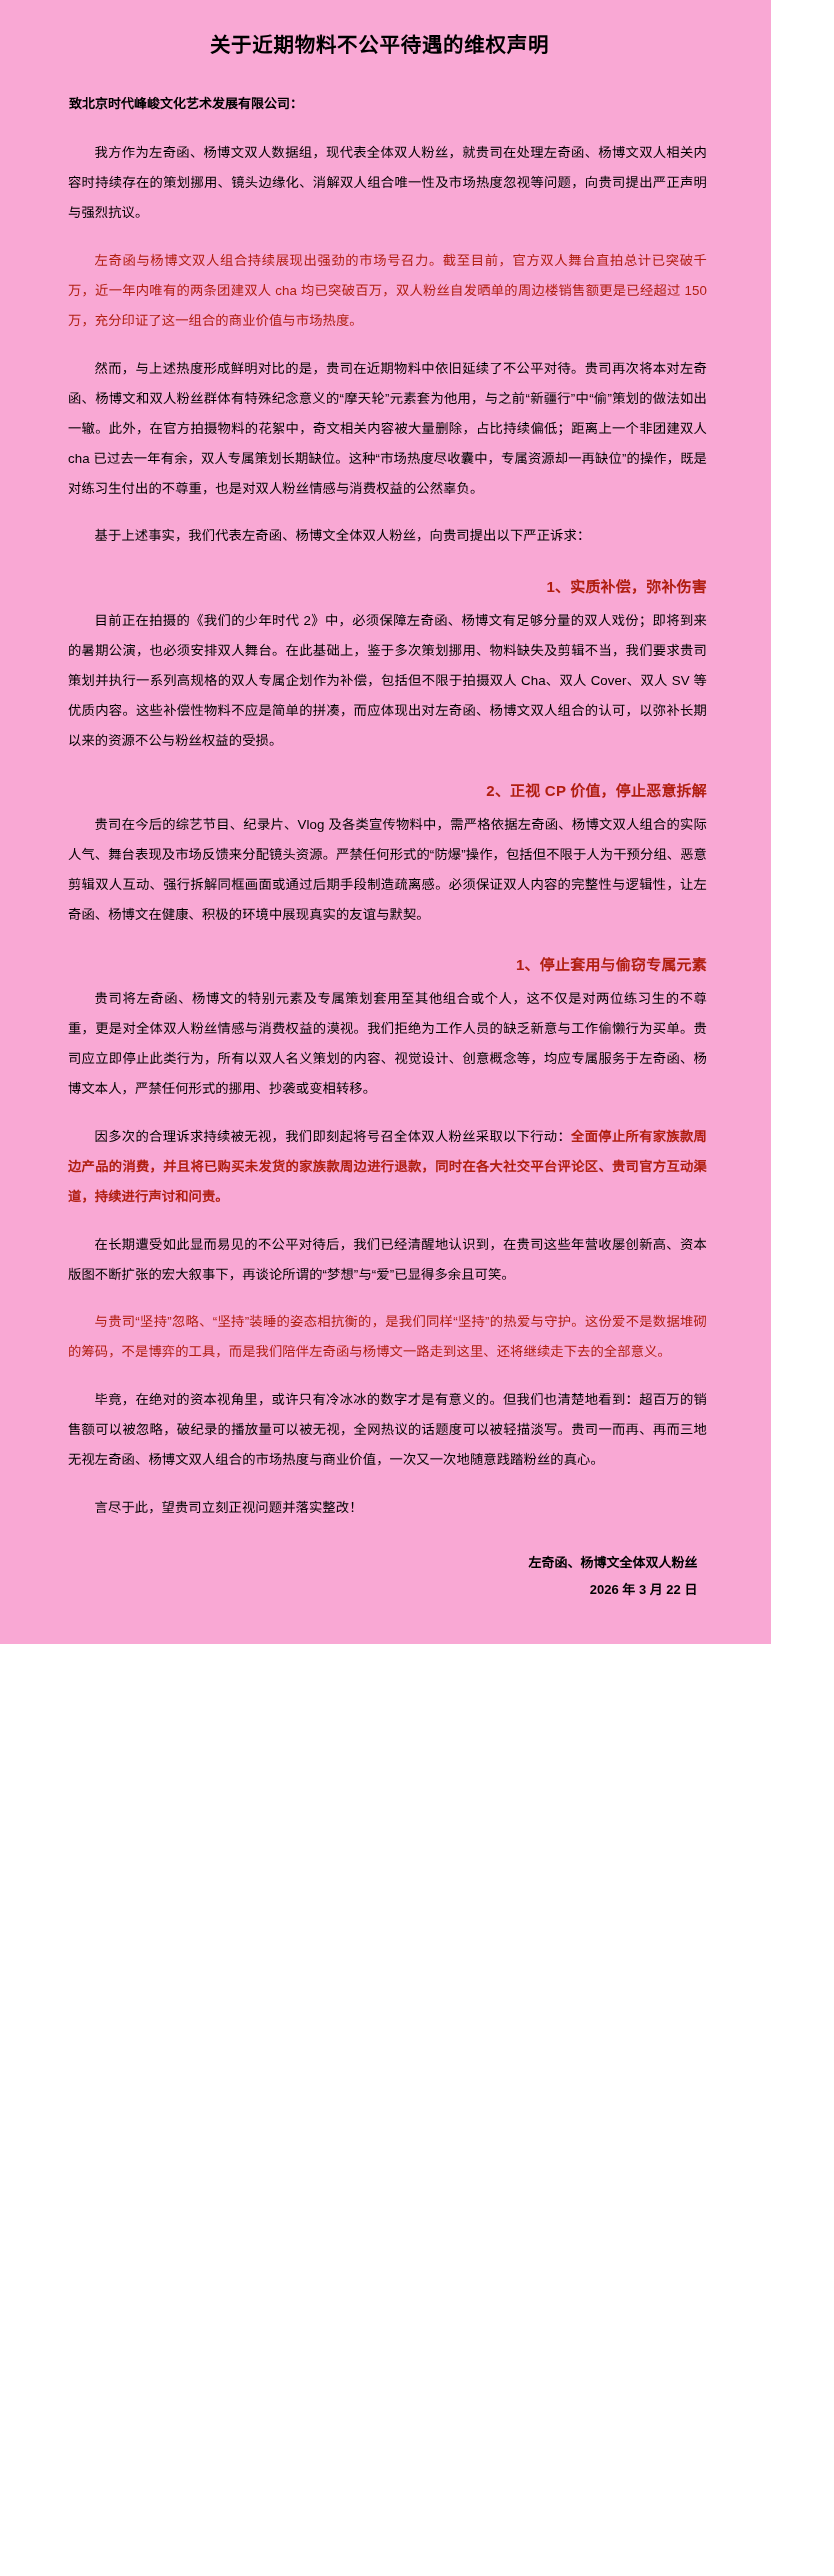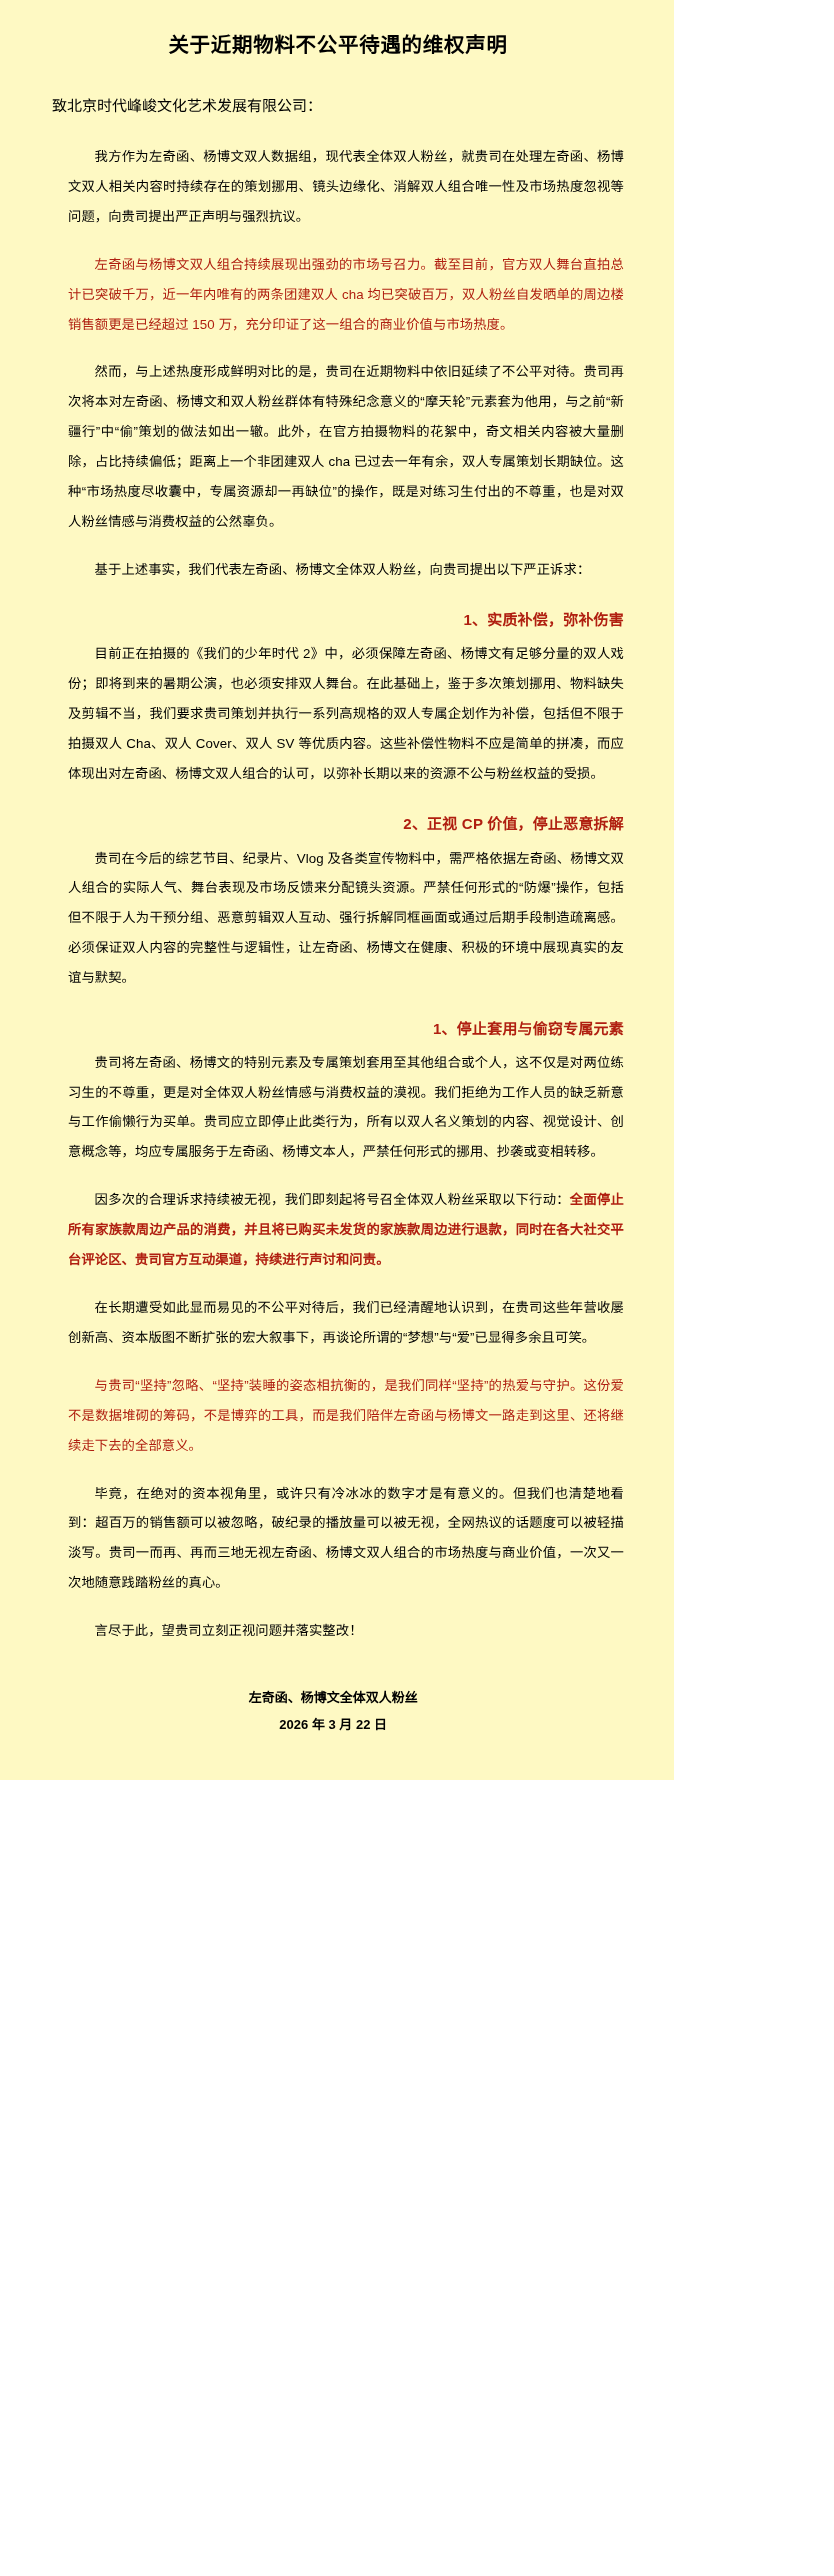--- a/index.html
+++ b/index.html
@@ -8,39 +8,39 @@
     padding: 0;
     background: #ffffff;
   }
   body {
     width: 835px;
     font-family: "Liberation Sans", "DejaVu Sans", sans-serif;
     color: #000000;
     -webkit-font-smoothing: antialiased;
   }
   .page {
-    width: 674px;
+    width: 771px;
     box-sizing: border-box;
-    padding: 18px 50px 41px 52px;
-    background: #fef9c3;
+    padding: 18px 64px 41px 52px;
+    background: #f9a8d4;
   }
   .doc-title {
     font-size: 20.5px;
     font-weight: bold;
     text-align: center;
     letter-spacing: 0.7px;
     line-height: 1.5;
     margin: 12.3px 0 31px 0;
     color: #000000;
   }
   .salutation {
-    font-size: 15px;
-    font-weight: normal;
+    font-size: 13px;
+    font-weight: bold;
     line-height: 1.8;
-    margin: 0 0 23px 0;
+    margin: 0 0 23px 17px;
     color: #000000;
   }
   p.body-par {
     font-size: 13.3px;
     line-height: 2.25;
     margin: 0 0 18px 16px;
     text-indent: 2em;
     text-align: justify;
     text-justify: inter-ideograph;
     color: #000000;
@@ -58,22 +58,22 @@
     margin: 20.5px 0 4.1px 0;
     text-indent: 0;
     letter-spacing: 0.2px;
     text-align: right;
   }
   .inline-red {
     color: #B01F10;
     font-weight: bold;
   }
   .signature-block {
-    margin-top: 38px;
-    text-align: center;
+    margin-top: 26px;
+    text-align: right;
     font-size: 13px;
     font-weight: bold;
     line-height: 2.1;
     color: #000000;
     padding-right: 9.6px;
   }
   .sig-line {
     display: block;
   }
   .closing {

